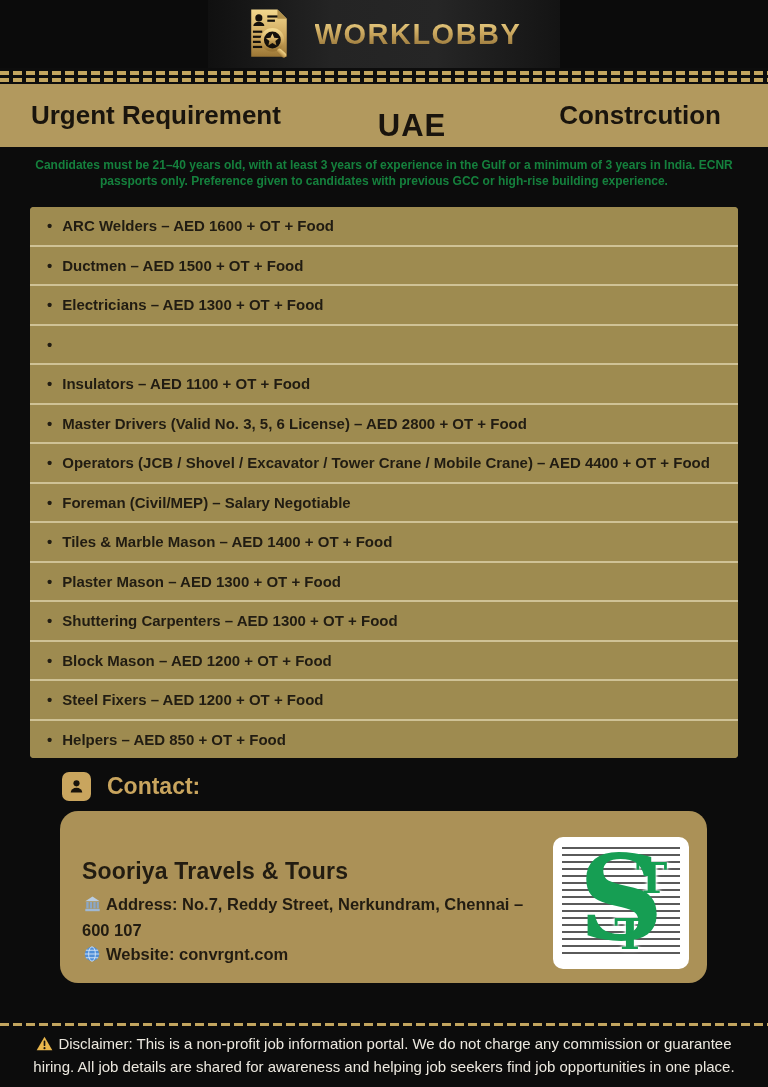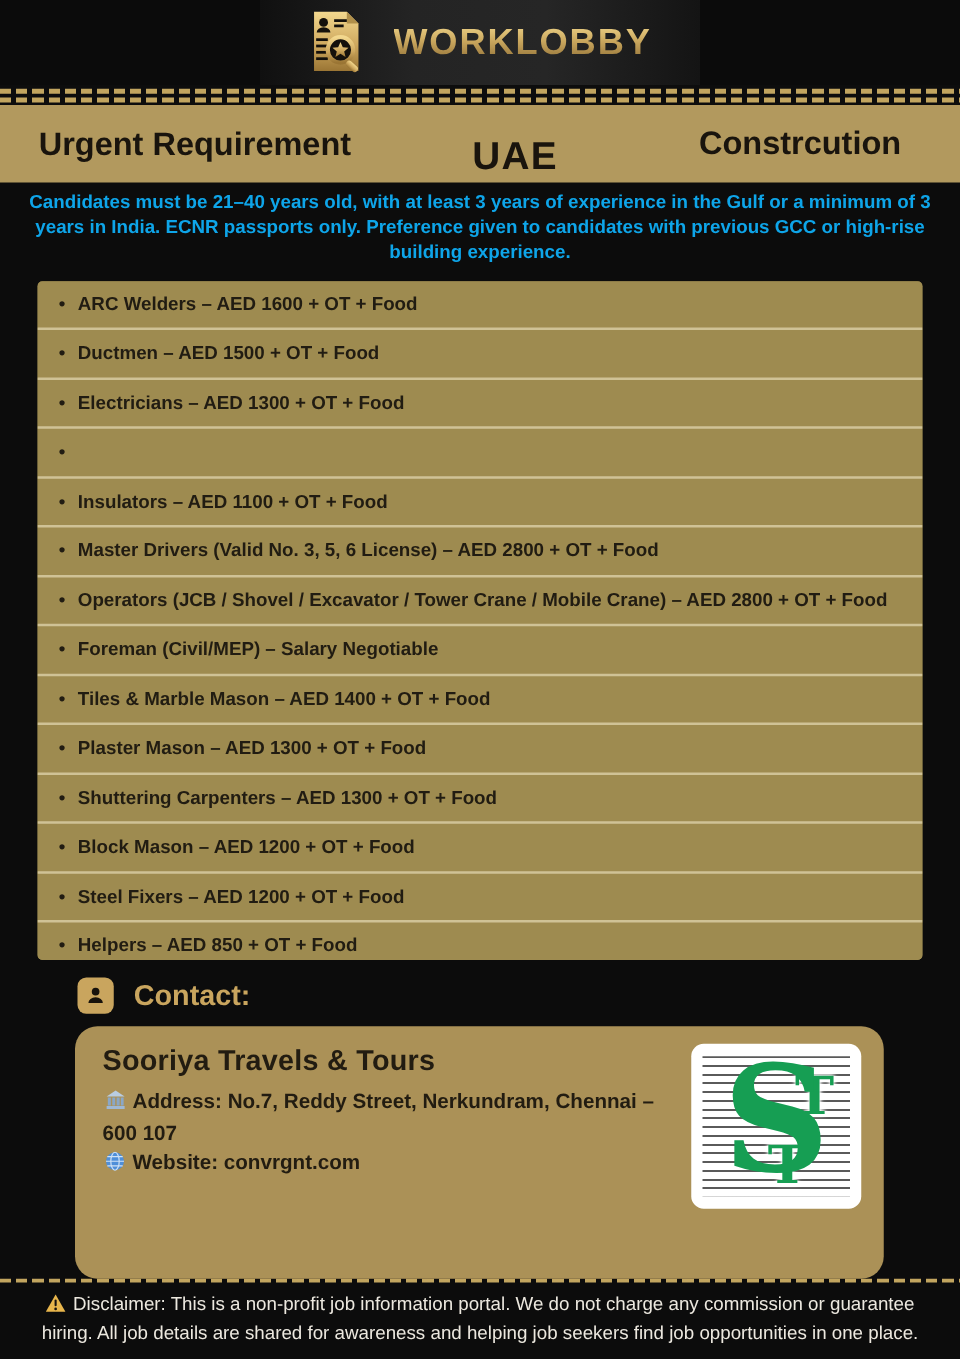--- a/index.html
+++ b/index.html
@@ -48,21 +48,21 @@
   .title-left  { flex:1.15; text-align:center; font-size:26px; font-weight:bold; line-height:1.25; padding:0 28px; }
   .title-center{ flex:0.9;  text-align:center; font-size:31px; font-weight:bold; letter-spacing:1px;margin-top:21px; }
   .title-right { flex:1.15; text-align:center; font-size:26px; font-weight:bold; }
 
   
   .req {
     min-height:54px; display:flex; align-items:center; justify-content:center;
     padding:7px 8px;
   }
   .req p {
-    color:#0ea5e9; font-size:15px; font-weight:bold; text-align:center; line-height:1.33;
+    color:#15803d; font-size:12px; font-weight:bold; text-align:center; line-height:1.33;
     max-width:756px;
   }
 
   
   .job-list {
     margin:6px 30px 0 30px;
     border-radius:4px; overflow:hidden;
     background:#9e8b50;
   }
   .job-row {
@@ -79,24 +79,24 @@
     margin:14px 0 10px 62px;
     display:flex; align-items:center; gap:16px;
   }
   .person-badge {
     width:29px; height:29px; border-radius:7px; background:#c9a55e;
     display:flex; align-items:center; justify-content:center;
   }
   .contact-heading-label { color:#c9a55e; font-size:23px; font-weight:bold; }
 
   .contact-card {
-    margin:0 61px 0 60px; height:205px;
+    margin:0 61px 0 60px; height:172px;
     background:#ab9157; border-radius:18px;
     padding:14px 18px 14px 22px;
-    display:flex; align-items:flex-start; gap:14px;
+    display:flex; align-items:flex-end; gap:14px;
   }
   .contact-info { flex:1; color:#221c11; }
   .company-name { font-size:23px; font-weight:bold; margin-bottom:8px; letter-spacing:0.2px; }
   .contact-line { font-size:16.5px; font-weight:bold; line-height:1.45; display:block; }
   .contact-line .ic { display:inline-block; width:20px; text-align:center; margin-right:4px; vertical-align:-2px; }
   .phone-glyph { color:#3b3b3b; font-size:17px; font-family:"DejaVu Sans",sans-serif; }
 
   .logo-box {
     width:136px; height:132px; background:#ffffff; border-radius:10px;
     position:relative; flex-shrink:0; overflow:hidden;
@@ -186,21 +186,21 @@
     <div class="job-row">
       <span class="bullet">•</span>
       <span class="job-text">Insulators – AED 1100 + OT + Food</span>
     </div>
     <div class="job-row">
       <span class="bullet">•</span>
       <span class="job-text">Master Drivers (Valid No. 3, 5, 6 License) – AED 2800 + OT + Food</span>
     </div>
     <div class="job-row">
       <span class="bullet">•</span>
-      <span class="job-text">Operators (JCB / Shovel / Excavator / Tower Crane / Mobile Crane) – AED 2800 + OT + Food</span>
+      <span class="job-text">Operators (JCB / Shovel / Excavator / Tower Crane / Mobile Crane) – AED 4400 + OT + Food</span>
     </div>
     <div class="job-row">
       <span class="bullet">•</span>
       <span class="job-text">Foreman (Civil/MEP) – Salary Negotiable</span>
     </div>
     <div class="job-row">
       <span class="bullet">•</span>
       <span class="job-text">Tiles &amp; Marble Mason – AED 1400 + OT + Food</span>
     </div>
     <div class="job-row">

